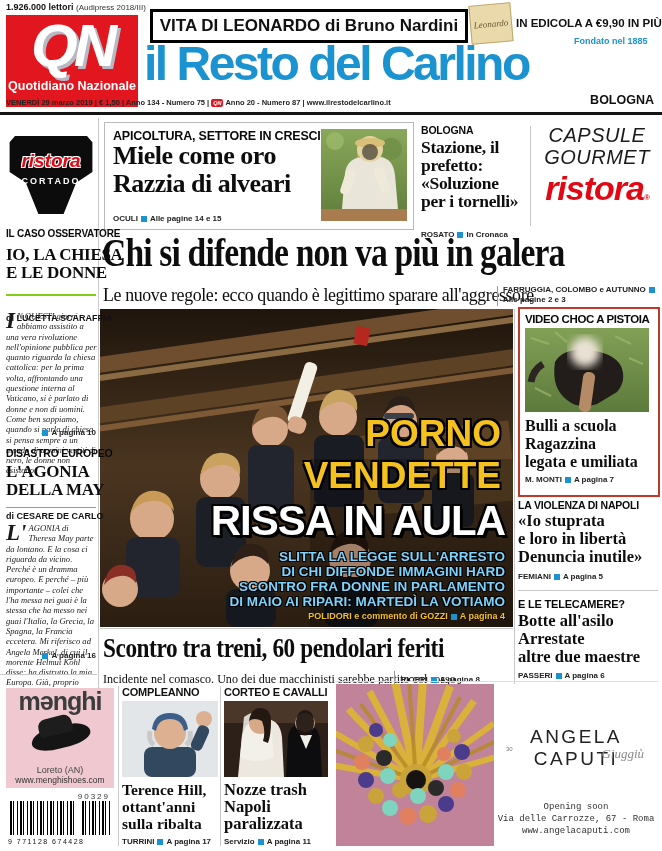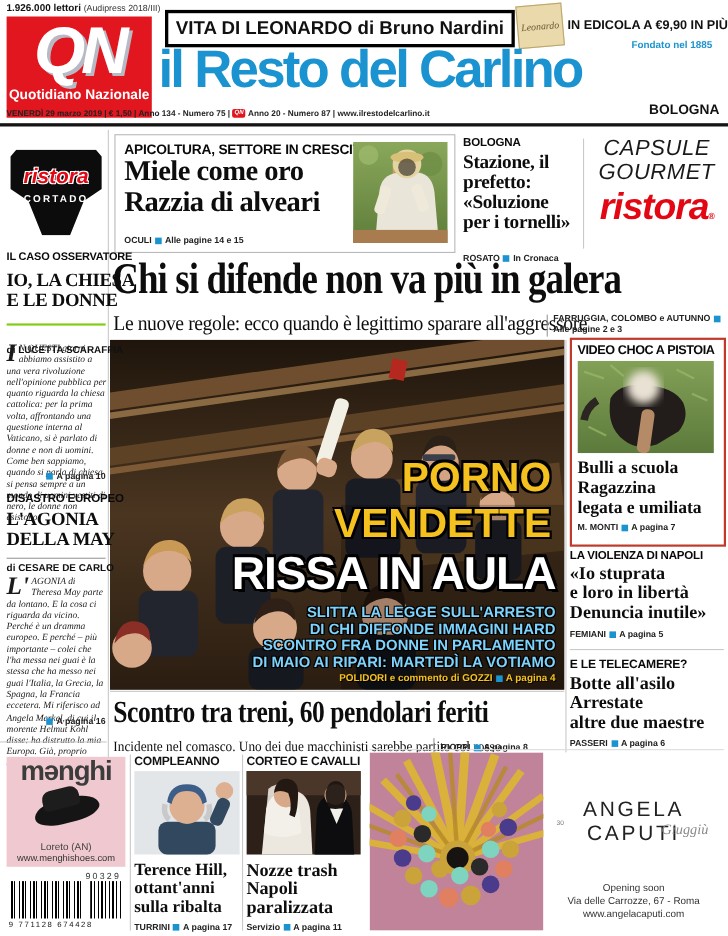--- a/index.html
+++ b/index.html
@@ -138,21 +138,21 @@
   .bot-kick{font-size:11px;font-weight:bold;letter-spacing:-0.2px;}
   .bot-photo{margin-top:3px;}
   .bot-h{font-family:"Liberation Serif",serif;font-weight:bold;font-size:15.5px;line-height:17px;white-space:nowrap;color:#0d0d0d;}
   .bot-byl{margin-top:5px;}
   #hl-caputi{left:336px;top:681px;width:322px;background:#ddd;}
   #ad-caputi{left:336px;top:684px;width:322px;height:162px;background:#fff;display:flex;}
   #caputi-right{flex:1;position:relative;}
   #caputi-brand{position:absolute;left:0;top:42px;width:100%;text-align:center;font-size:19px;letter-spacing:2.5px;color:#222;}
   #caputi-mark{position:absolute;left:12px;top:62px;font-size:6px;color:#777;}
   #caputi-script{position:absolute;right:14px;top:62px;font-family:"Liberation Serif",serif;font-style:italic;font-size:13px;color:#8a8a8a;}
-  .caputi-line{position:absolute;width:100%;text-align:center;font-size:9px;color:#333;}
+  .caputi-line{position:absolute;width:100%;text-align:center;font-size:9px;color:#333;font-family:Liberation Mono, monospace;}
   #cl1{bottom:34px;}#cl2{bottom:22px;}#cl3{bottom:10px;}
 </style>
 </head>
 <body>
 
 <div class="page">
 
   <div class="abs" id="readers">
     <span>1.926.000 lettori</span>
     <span class="lite">(Audipress 2018/III)</span>

